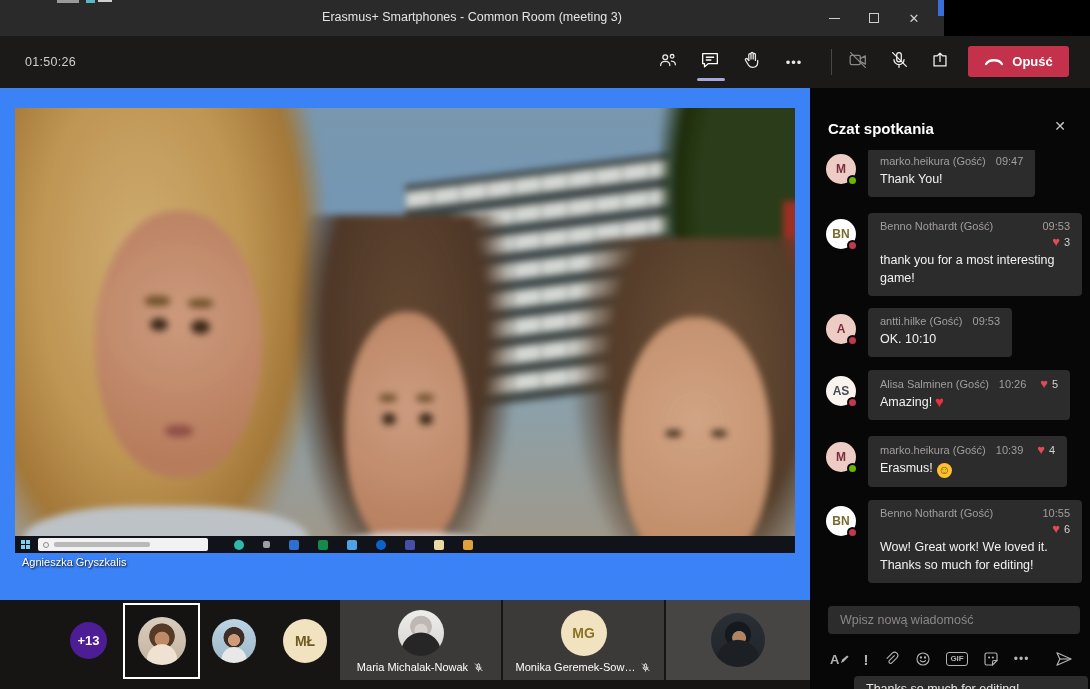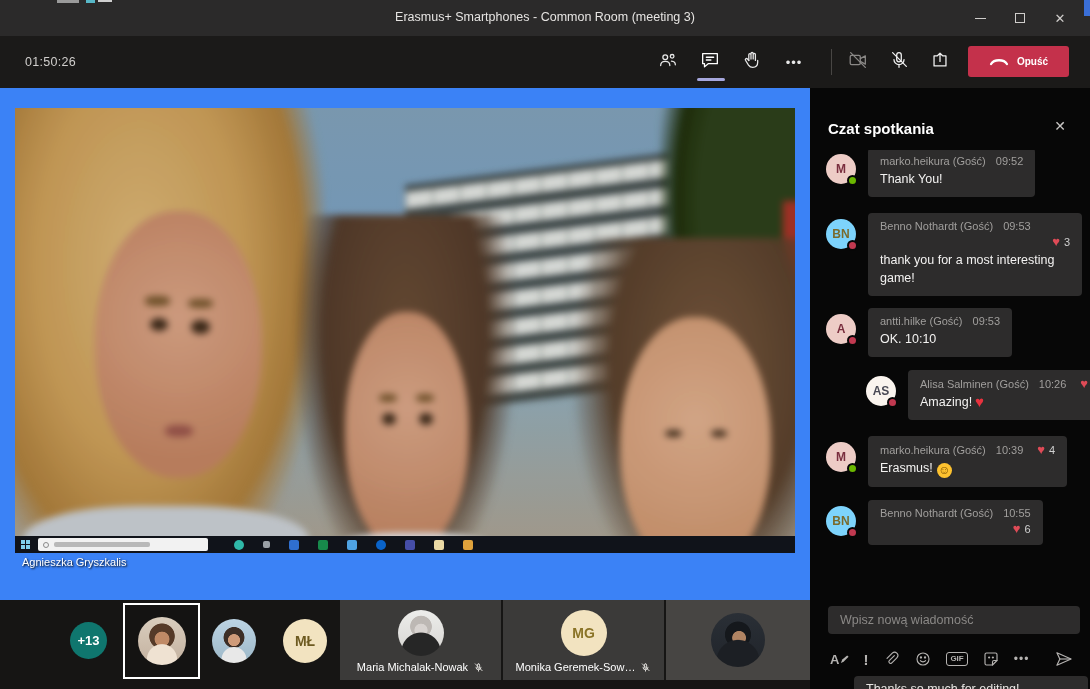--- a/index.html
+++ b/index.html
@@ -1,21 +1,21 @@
 <!DOCTYPE html>
 <html><head>
 <meta charset="utf-8">
 <style>
   * { margin:0; padding:0; box-sizing:border-box; }
   html,body { width:1090px; height:689px; background:#000; overflow:hidden;
     font-family:"Liberation Sans", sans-serif; }
   .app { position:relative; width:1090px; height:689px; background:#000; }
 
   
-  .titlebar { position:absolute; left:0; top:0; width:1090px; height:36px; background:#2b2a2a; }
+  .titlebar { position:absolute; left:0; top:0; width:944px; height:36px; background:#2b2a2a; }
   .frag { position:absolute; }
   .f1 { left:57px; top:0; width:22px; height:3px; background:#9a9a9a; }
   .f2 { left:86px; top:0; width:9px; height:3px; background:#58b8c8; }
   .f3 { left:98px; top:0; width:14px; height:2px; background:#cfcfcf; }
   .f4 { right:0; top:0; width:6px; height:16px; background:#3a6fd8; }
   .win-title { position:absolute; left:0; right:0; top:10px; text-align:center;
     color:#e6e4e2; font-size:12.5px; }
   .win-controls { position:absolute; right:10px; top:0; height:36px; display:flex; align-items:center; }
   .win-btn { width:40px; height:36px; display:flex; align-items:center; justify-content:center; color:#cfcdcb; font-size:13px; }
   .min-glyph { display:block; width:11px; height:1px; background:#cfcdcb; }
@@ -24,21 +24,21 @@
   
   .toolbar { position:absolute; left:0; top:36px; width:1090px; height:52px; background:#1b1a19; }
   .timer { position:absolute; left:25px; top:19px; color:#d0cecc; font-size:12.5px; letter-spacing:.3px; }
   .tb-btn { position:absolute; top:8px; width:36px; height:36px; display:flex; align-items:center; justify-content:center; cursor:pointer; }
   .tb-people { left:650px; } .tb-chat { left:692px; } .tb-hand { left:734px; } .tb-more { left:776px; color:#e8e8e8; font-size:13px; letter-spacing:1px; }
   .tb-divider { position:absolute; left:831px; top:13px; width:1px; height:26px; background:#484644; }
   .tb-camera { left:840px; } .tb-mic { left:881px; } .tb-share { left:922px; }
   .chat-underline { position:absolute; left:697px; top:42px; width:28px; height:3px; border-radius:2px; background:#a6a7dc; }
   .leave-btn { position:absolute; left:968px; top:10px; width:101px; height:31px; background:#c4314b;
     border-radius:3px; display:flex; align-items:center; justify-content:center; gap:8px; cursor:pointer; }
-  .leave-btn span { color:#fff; font-size:10px; font-weight:700; }
+  .leave-btn span { color:#fff; font-size:13px; font-weight:700; }
 
   
   .stage { position:absolute; left:0; top:88px; width:810px; height:512px; background:#3b82f6; overflow:hidden; }
   .scene { position:absolute; left:15px; top:20px; width:780px; height:445px; overflow:hidden;
     background:linear-gradient(180deg,#86a8c0 0%,#7fa7cb 35%,#97b3c0 62%,#b3a895 100%); }
   .blurwrap { position:absolute; inset:-8px; filter:blur(3.5px) saturate(1.05) contrast(1.04); }
   .streak { position:absolute; left:-5%; top:-8%; width:32%; height:32%;
     background:linear-gradient(115deg,#d9dcdd 0 45%, rgba(0,0,0,0) 46%); opacity:.9; }
   .left-structure { position:absolute; left:0; top:16%; width:13%; height:60%;
     background:repeating-linear-gradient(0deg,#2b3a44 0 14px,#46586433 14px 20px); }
@@ -88,21 +88,21 @@
   .ti { width:10px; height:10px; border-radius:2px; }
   .ti1{background:#2fb8a8;border-radius:50%;} .ti2{background:#9aa0a6;width:7px;height:7px;}
   .ti3{background:#2f6fd0;} .ti4{background:#17894b;} .ti5{background:#4fa3e3;}
   .ti6{background:#0a63c9;border-radius:50%;} .ti7{background:#464ea8;} .ti8{background:#ead9a5;}
   .ti9{background:#e0a23c;}
   .speaker-label { position:absolute; left:22px; top:468px; color:#fff; font-size:11px; text-shadow:1px 1px 2px #000; }
 
   
   .filmstrip { position:absolute; left:0; top:600px; width:810px; height:89px; background:#161514; }
   .overflow-badge { position:absolute; left:70px; top:22px; width:37px; height:37px; border-radius:50%;
-    background:#0f766e; color:#fff; font-size:13px; font-weight:700; display:flex; align-items:center; justify-content:center; cursor:pointer; }
+    background:#4c1d95; color:#fff; font-size:13px; font-weight:700; display:flex; align-items:center; justify-content:center; cursor:pointer; }
   .sel-tile { position:absolute; left:123px; top:3px; width:77px; height:76px; border:2px solid #fff;
     background:#141312; display:flex; align-items:center; justify-content:center; cursor:pointer; }
   .round-av { border-radius:50%; }
   .av48 { width:48px; height:48px; } .av44 { width:44px; height:44px; } .av46 { width:46px; height:46px; } .av54 { width:54px; height:54px; }
   .av-photo1 { background:
       radial-gradient(circle at 50% 88%, #efe2d2 0 30%, rgba(0,0,0,0) 32%),
       radial-gradient(circle at 50% 46%, #c08a66 0 20%, rgba(0,0,0,0) 22%),
       radial-gradient(circle at 50% 40%, #553a28 0 33%, rgba(0,0,0,0) 35%),
       linear-gradient(180deg,#d9cdbd,#c4b2a0); }
   .av-photo2 { position:absolute; left:212px; top:19px; cursor:pointer; background:
@@ -133,37 +133,37 @@
 
   
   .chat { position:absolute; left:810px; top:88px; width:280px; height:601px; background:#070707; overflow:hidden; }
   .chat-header { position:absolute; left:0; top:0; width:280px; height:62px; background:#070707; z-index:3; }
   .chat-title { position:absolute; left:18px; top:32px; color:#fff; font-size:15px; font-weight:700; }
   .chat-close { position:absolute; right:24px; top:30px; color:#c8c6c4; font-size:14px; cursor:pointer; }
   .msg { position:absolute; left:16px; right:8px; }
   .msg-avatar { position:absolute; left:0; top:6px; width:30px; height:30px; border-radius:50%;
     display:flex; align-items:center; justify-content:center; font-size:12px; font-weight:700; }
   .av-pink { background:#edccc6; color:#7a2e3e; }
-  .av-cream { background:#7dd3fc; color:#7a6a2c; }
+  .av-cream { background:#ffffff; color:#7a6a2c; }
   .av-light { background:#faf4ee; color:#4a4a55; }
   .presence { position:absolute; right:-2px; bottom:-2px; width:11px; height:11px; border-radius:50%; border:2px solid #070707; }
   .available { background:#6bb700; } .busy { background:#c13950; }
   .bubble { margin-left:42px; display:inline-block; background:#2d2c2c; border-radius:4px; padding:7px 12px 9px; max-width:218px; }
-  .meta { display:flex; align-items:baseline; white-space:nowrap; font-size:11px; color:#a19f9d; }
+  .meta { display:flex; align-items:baseline; white-space:nowrap; font-size:11px; color:#a19f9d;justify-content:space-between; }
   .meta .time { margin-left:10px; }
   .meta .inline-reaction { margin-left:14px; }
   .reaction { display:inline-flex; align-items:center; gap:4px; }
   .reaction .rheart { color:#df4b57; font-size:13px; line-height:1; }
   .reaction .rcount { color:#d0d0d0; font-size:11px; }
   .reaction-row { display:flex; justify-content:flex-end; margin:3px 0 1px; }
   .msg-text { margin-top:3px; color:#f3f2f1; font-size:12.5px; line-height:18px; }
   .heart-emoji { color:#e8323e; font-size:15px; vertical-align:-1px; margin-left:3px; }
   .smiley-emoji { display:inline-block; width:15px; height:15px; margin-left:4px; border-radius:50%;
     background:#fdc22f; color:#7a4f00; font-size:12px; line-height:15px; text-align:center; vertical-align:-2px; }
-  .m0 { top:60px; } .m1 { top:125px; } .m2 { top:220px; } .m3 { top:282px;margin-left:40px; } .m4 { top:348px; } .m5 { top:412px; }
+  .m0 { top:60px; } .m1 { top:125px; } .m2 { top:220px; } .m3 { top:282px; } .m4 { top:348px; } .m5 { top:412px; }
 
   .compose-box { position:absolute; left:18px; top:518px; width:252px; height:28px; }
   .compose-input { width:100%; height:100%; background:#2d2c2c; border:none; outline:none; border-radius:4px;
     color:#e8e6e3; font-size:12.5px; padding:0 12px; font-family:"Liberation Sans", sans-serif; }
   .compose-input::placeholder { color:#8a8886; }
   .compose-icons { position:absolute; left:20px; right:16px; top:558px; height:26px; display:flex; align-items:center; gap:14px; }
   .ci { display:flex; align-items:center; justify-content:center; color:#b5b3b1; cursor:pointer; }
   .ci-format { font-size:13px; font-weight:700; gap:1px; }
   .ci-priority { font-size:15px; font-weight:700; }
   .gif-badge { border:1.2px solid #b5b3b1; border-radius:3px; font-size:8px; font-weight:700; padding:2px 3px; line-height:1; }
@@ -374,21 +374,21 @@
     </div>
 
     <div class="msg m0">
       <div class="msg-avatar av-pink">
         <span>M</span>
         <span class="presence available"></span>
       </div>
       <div class="bubble">
         <div class="meta">
           <span class="author">marko.heikura (Gość)</span>
-          <span class="time">09:52</span>
+          <span class="time">09:47</span>
         </div>
         <div class="msg-text">Thank You!</div>
       </div>
     </div>
 
     <div class="msg m1">
       <div class="msg-avatar av-cream">
         <span>BN</span>
         <span class="presence busy"></span>
       </div>
@@ -470,20 +470,21 @@
         <div class="meta">
           <span class="author">Benno Nothardt (Gość)</span>
           <span class="time">10:55</span>
         </div>
         <div class="reaction-row">
           <span class="reaction">
             <span class="rheart">♥</span>
             <span class="rcount">6</span>
           </span>
         </div>
+        <div class="msg-text">Wow! Great work! We loved it. Thanks so much for editing!</div>
       </div>
     </div>
 
     <div class="compose-box">
       <input class="compose-input" type="text" placeholder="Wpisz nową wiadomość" style="">
     </div>
     <div class="compose-icons">
       <span class="ci ci-format">
         <span>A</span>
         <svg width="9" height="9" viewBox="0 0 10 10">

